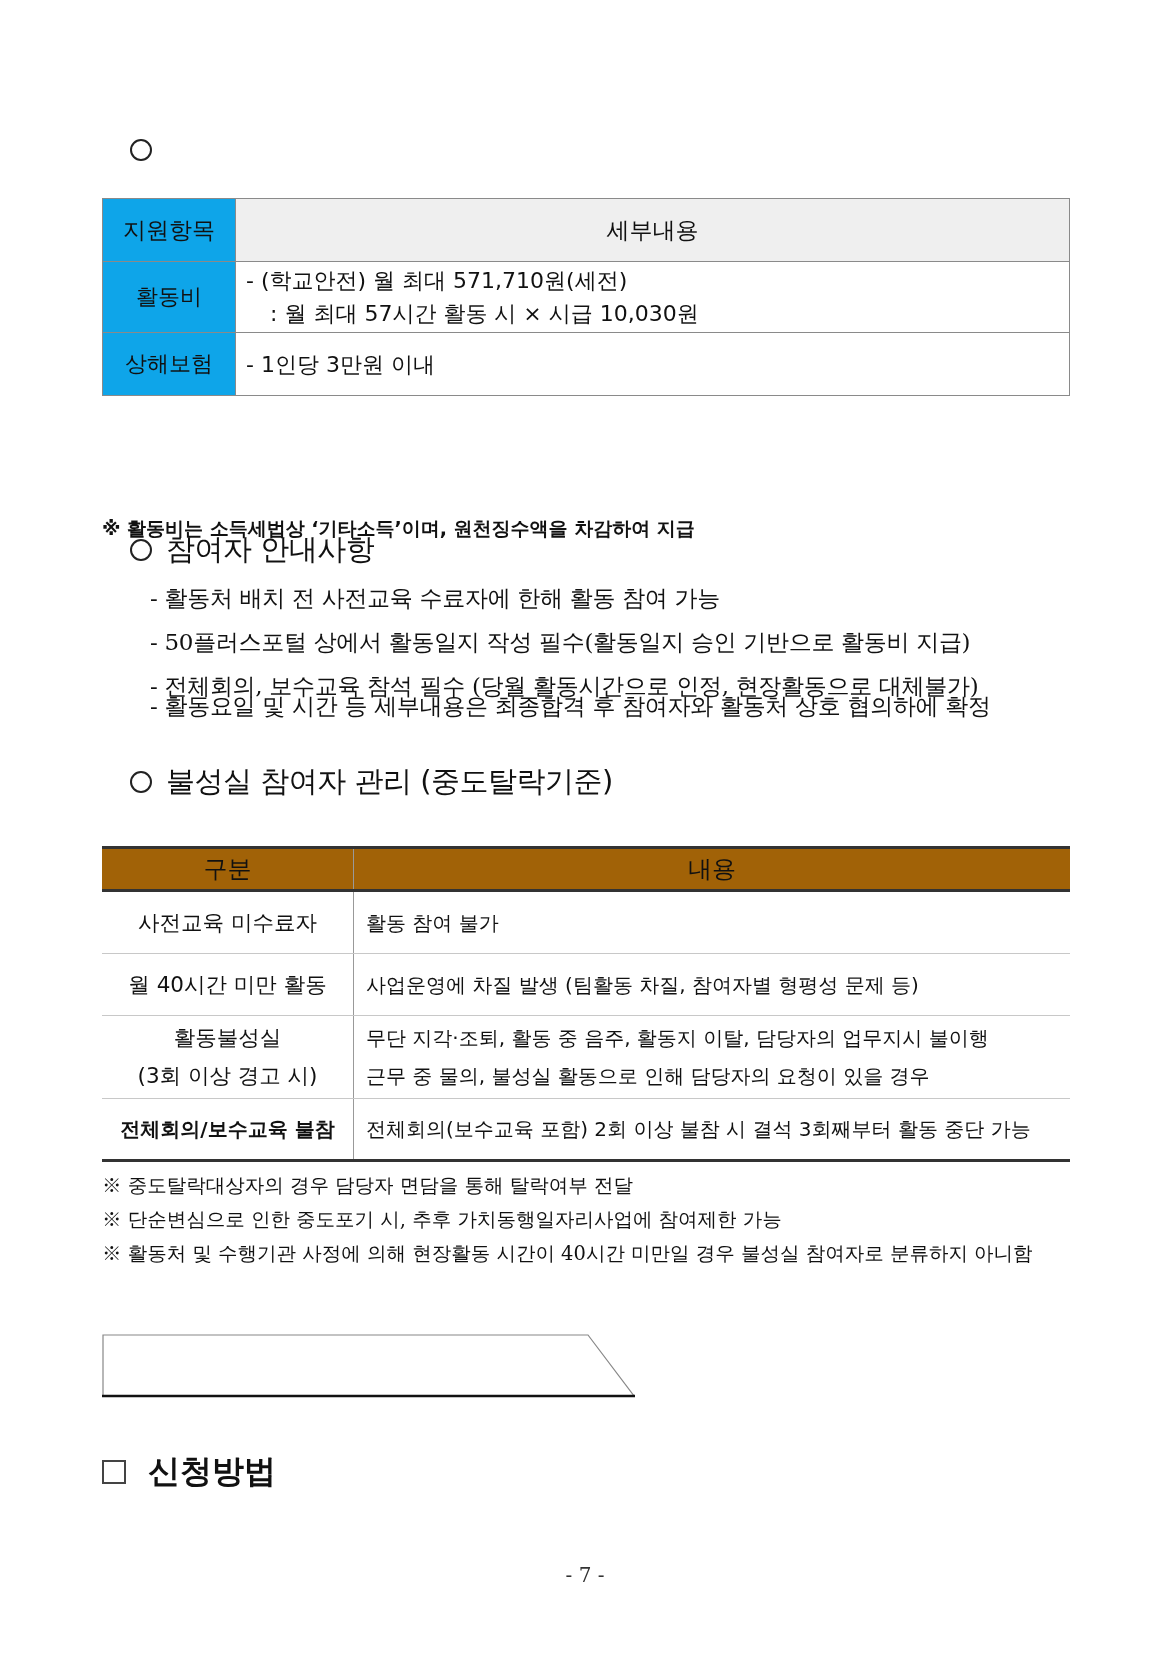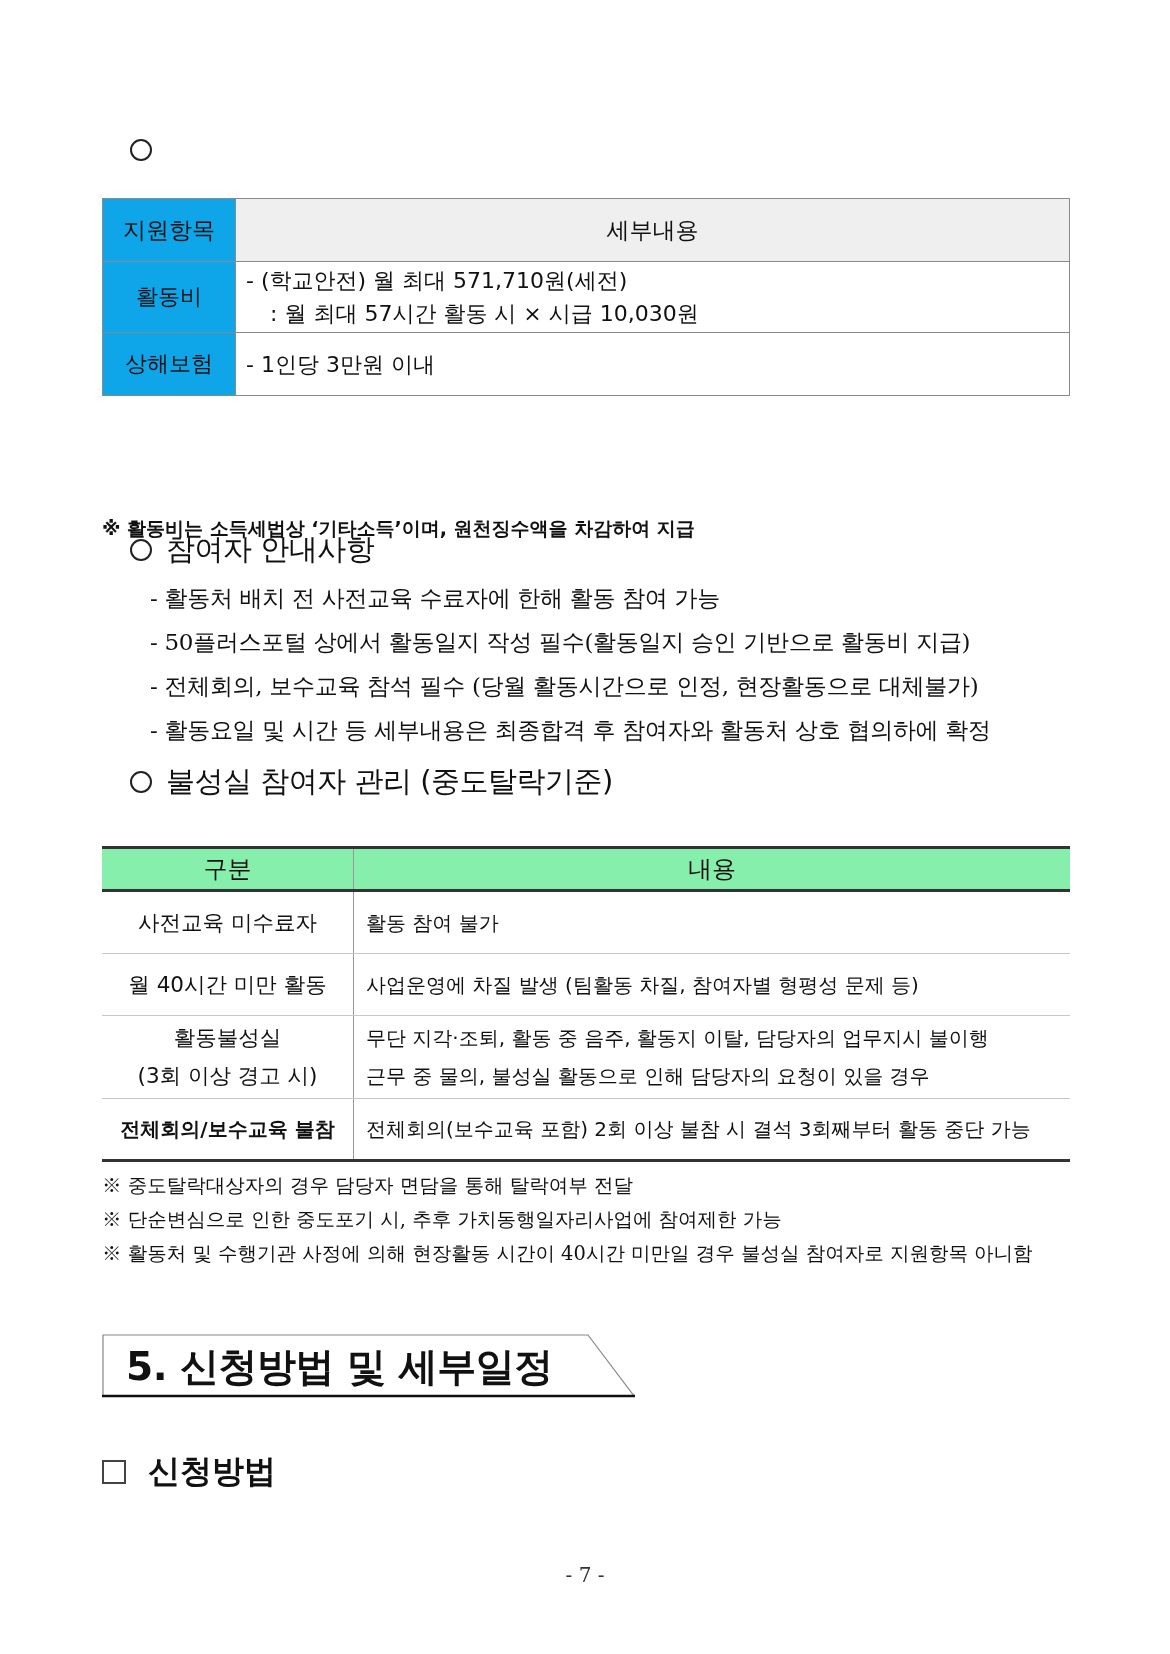--- a/index.html
+++ b/index.html
@@ -20,21 +20,21 @@
   .t1 .hdrow td { height: 62px; text-align: center; font-size: 23px; }
   .indent { padding-left: 24px; display: block; }
 
   .note-bold { font-size: 19px; font-weight: bold; white-space: nowrap; }
   .note { font-size: 19.5px; white-space: nowrap; font-family: "DejaVu Serif", serif; }
   .bullet { font-size: 23px; white-space: nowrap; font-family: "DejaVu Serif", serif; letter-spacing: -0.3px; }
 
   
   .t2 { left: 102px; top: 846px; width: 968px; border-collapse: collapse; font-size: 20px; }
   .t2 td { padding: 0; border-bottom: 1px solid #c8c8c8; }
-  .t2 .hdrow td { background: #86efac; height: 40px; text-align: center; font-size: 24px; border-top: 3px solid #333; border-bottom: 3px solid #333; }
+  .t2 .hdrow td { background: #a16207; height: 40px; text-align: center; font-size: 24px; border-top: 3px solid #333; border-bottom: 3px solid #333; }
   .t2 .c1 { width: 251px; text-align: center; border-right: 1px solid #999; font-weight: 500; font-size: 21.5px; }
   .t2 .c2 { padding-left: 12px; line-height: 38px; }
   .t2 .r1 td { height: 61px; }
   .t2 .r2 td { height: 61px; }
   .t2 .r3 td { height: 82px; }
   .t2 .r4 td { height: 60px; border-bottom: 3px solid #333; }
   .t2 .bold { font-weight: bold; }
 
   
   .sec { left: 102px; top: 1334px; width: 530px; height: 60px; }
@@ -74,21 +74,21 @@
   </table>
 
 <div class="abs note-bold" style="left:102px; top:484px;margin-top:32px;">※ 활동비는 소득세법상 ‘기타소득’이며, 원천징수액을 차감하여 지급</div>
 
 <div class="abs h-circle" style="left:130px; top:530px;">
   <span class="circle-glyph"></span><span>참여자 안내사항</span>
 </div>
 <div class="abs bullet" style="left:150px; top:583px;">- 활동처 배치 전 사전교육 수료자에 한해 활동 참여 가능</div>
 <div class="abs bullet" style="left:150px; top:627px;">- 50플러스포털 상에서 활동일지 작성 필수(활동일지 승인 기반으로 활동비 지급)</div>
 <div class="abs bullet" style="left:150px; top:671px;">- 전체회의, 보수교육 참석 필수 (당월 활동시간으로 인정, 현장활동으로 대체불가)</div>
-<div class="abs bullet" style="left:150px; top:715px;">- 활동요일 및 시간 등 세부내용은 최종합격 후 참여자와 활동처 상호 협의하에 확정</div>
+<div class="abs bullet" style="left:150px; top:691px;">- 활동요일 및 시간 등 세부내용은 최종합격 후 참여자와 활동처 상호 협의하에 확정</div>
 
 <div class="abs h-circle" style="left:130px; top:762px;">
   <span class="circle-glyph"></span><span>불성실 참여자 관리 (중도탈락기준)</span>
 </div>
 
 <table class="abs t2">
   <tbody>
       <tr class="hdrow">
     <td class="c1" style="font-weight:normal;font-size:24px;">구분</td>
     <td>내용</td>
@@ -113,27 +113,26 @@
   </tr>
   <tr class="r4">
     <td class="c1 bold" style="font-size:20px;">전체회의/보수교육 불참</td>
     <td class="c2">전체회의(보수교육 포함) 2회 이상 불참 시 결석 3회째부터 활동 중단 가능</td>
   </tr>
 </tbody>
   </table>
 
 <div class="abs note" style="left:102px; top:1172px;">※ 중도탈락대상자의 경우 담당자 면담을 통해 탈락여부 전달</div>
 <div class="abs note" style="left:102px; top:1206px;">※ 단순변심으로 인한 중도포기 시, 추후 가치동행일자리사업에 참여제한 가능</div>
-<div class="abs note" style="left:102px; top:1240px;">※ 활동처 및 수행기관 사정에 의해 현장활동 시간이 40시간 미만일 경우 불성실 참여자로 지원항목 아니함</div>
+<div class="abs note" style="left:102px; top:1240px;">※ 활동처 및 수행기관 사정에 의해 현장활동 시간이 40시간 미만일 경우 불성실 참여자로 분류하지 아니함</div>
 
 <div class="abs sec">
   <svg width="535" height="64">
     <polygon points="1,1 486,1 532,62 1,62" fill="#ffffff" stroke="#888" stroke-width="1.2"></polygon>
     <line x1="0" y1="62" x2="533" y2="62" stroke="#111" stroke-width="2.5"></line>
   </svg>
-  <div class="sec-title">5. 신청방법 및 세부일정</div>
 </div>
 
 <div class="abs sub">
   <span class="square-glyph"></span><span>신청방법</span>
 </div>
 
 <div class="abs page-num">- 7 -</div>
 
 </body></html>

